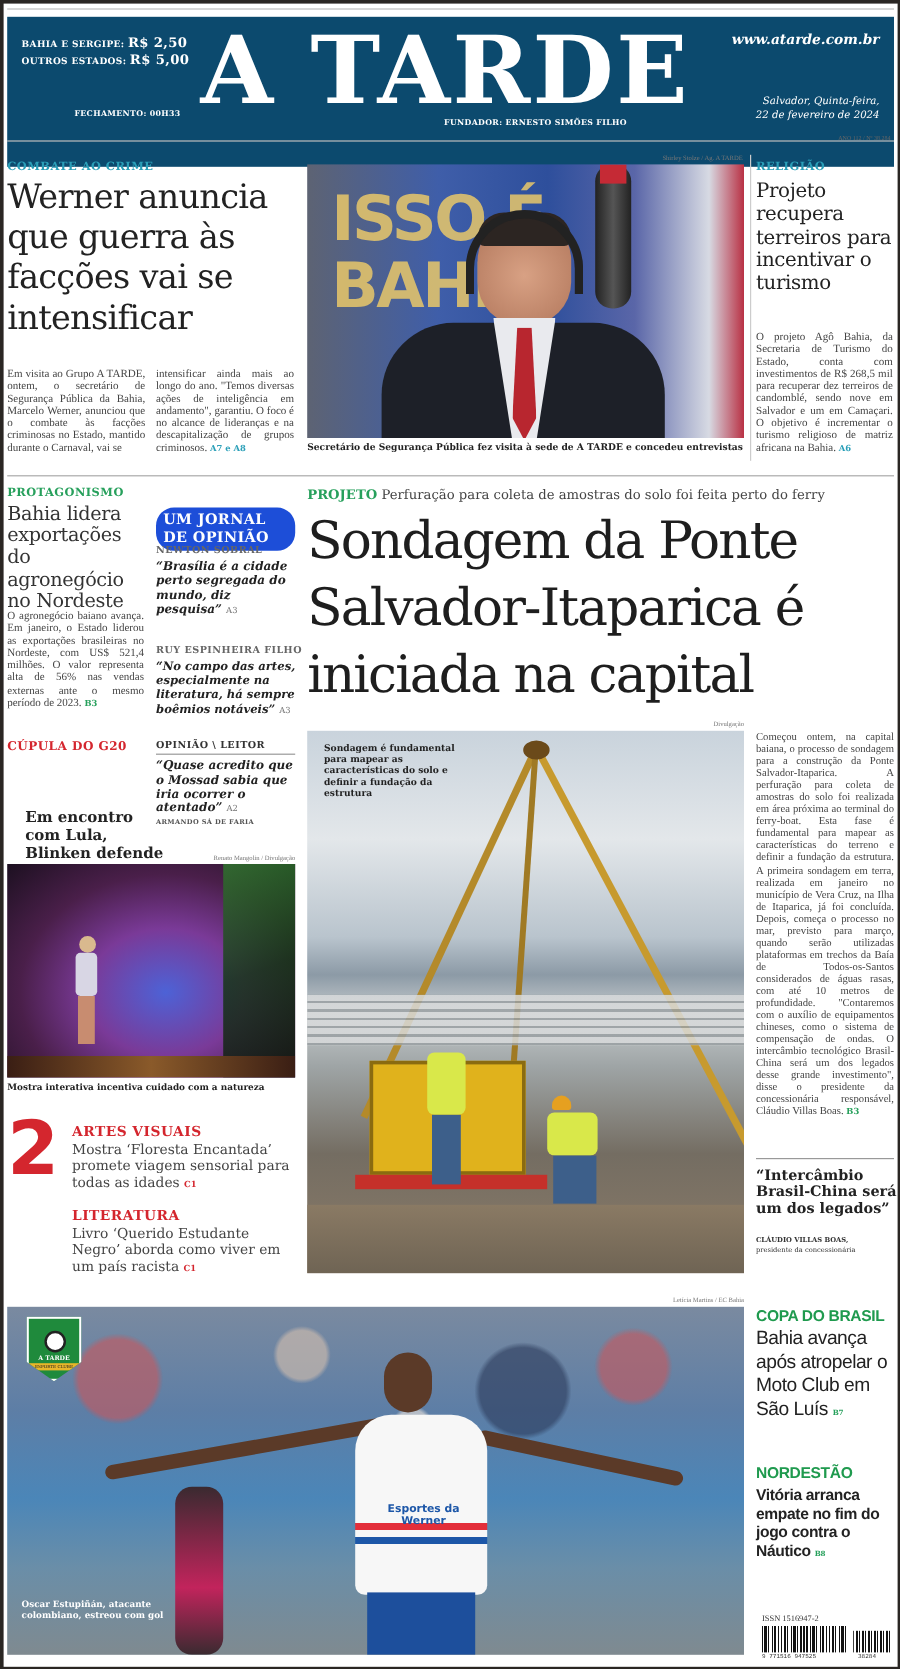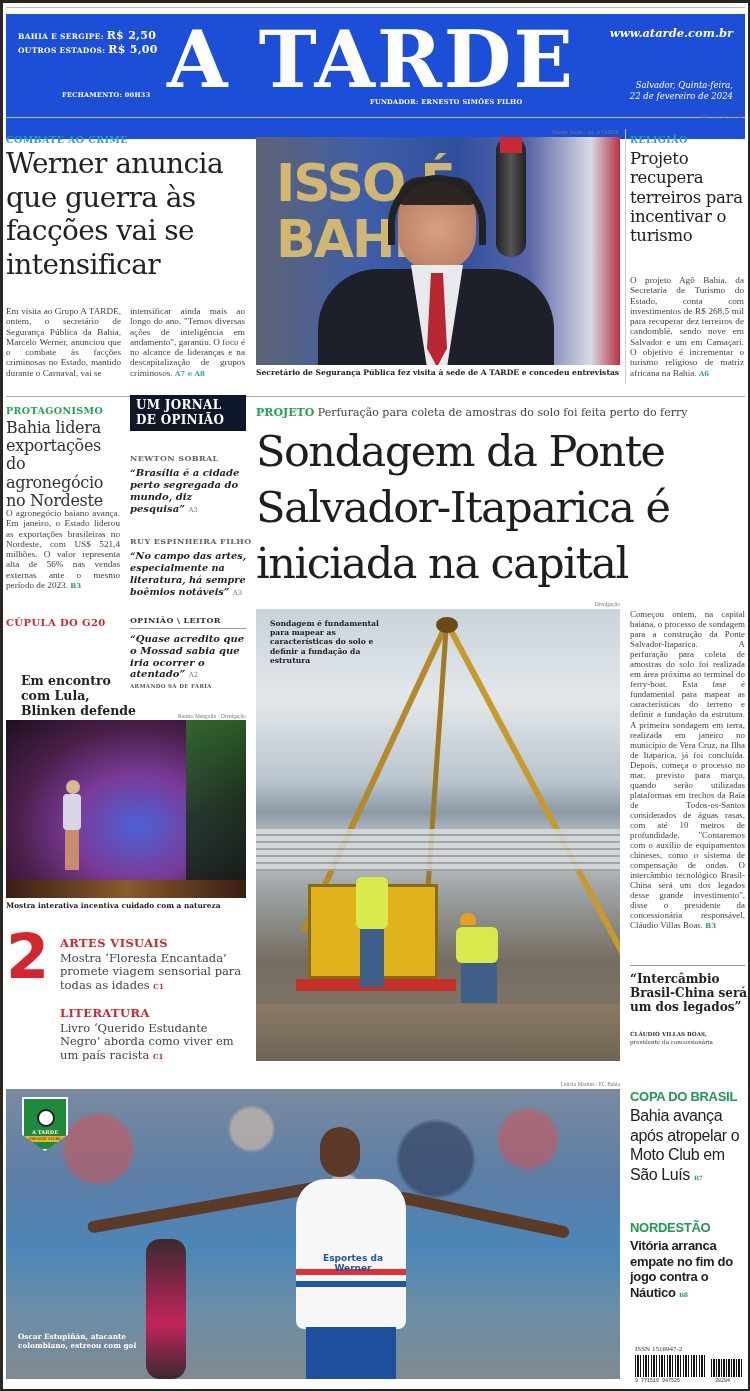--- a/index.html
+++ b/index.html
@@ -2,21 +2,21 @@
 <html><head>
 <meta charset="utf-8">
 <style>
   * { box-sizing: border-box; margin: 0; padding: 0; }
   html, body { width: 750px; height: 1391px; background: #2a2623; overflow: hidden; }
   .page { position: absolute; left: 3px; top: 3px; width: 745px; height: 1386px; background: #fff; overflow: hidden; }
   .abs { position: absolute; }
   .rule { position: absolute; height: 1px; background: #bdbdbd; }
 
   
-  .mast { position: absolute; left: 3px; top: 11px; width: 739px; height: 125px; background: #1d4ed8; }
+  .mast { position: absolute; left: 3px; top: 11px; width: 739px; height: 125px; background: #0c4a6e; }
   .logo { position: absolute; left: 130px; top: 4px; width: 470px; text-align: center; color: #fff; font-family: "DejaVu Serif", serif; font-weight: bold; font-size: 78px; letter-spacing: 2px; line-height: 84px; }
   .price { position: absolute; left: 12px; color: #fff; font-family: "DejaVu Serif", serif; font-weight: bold; font-size: 7.5px; letter-spacing: .3px; }
   .price b { font-size: 11px; }
   .mast-small { position: absolute; color: #fff; font-family: "DejaVu Serif", serif; font-weight: bold; font-size: 6.5px; letter-spacing: .3px; padding-left: 44px; }
   .site { position: absolute; right: 12px; top: 12px; color: #fff; font-family: "DejaVu Serif", serif; font-style: italic; font-weight: bold; font-size: 11.5px; }
   .mdate { position: absolute; right: 12px; top: 66px; color: #fff; font-family: "DejaVu Serif", serif; font-style: italic; font-size: 8.5px; text-align: right; line-height: 11px; }
   .edition { position: absolute; right: 6px; top: 111px; font-family: "Liberation Serif", serif; font-size: 5px; color: #666; }
 
   .kicker { font-family: "DejaVu Serif", serif; font-weight: bold; font-size: 9.5px; letter-spacing: .4px; }
   .green { color: #27a05c; }
@@ -78,21 +78,21 @@
   <div class="abs kicker teal" style="left:627px;top:131px;">RELIGIÃO</div>
   <a class="abs hl" style="left:627px;top:146px;width:118px;font-size:16.5px;line-height:19.3px;letter-spacing:-.3px;color:#222;text-decoration:none;">Projeto recupera terreiros para incentivar o turismo</a>
   <div class="abs body" style="left:627px;top:272px;width:114px;"><span>O projeto Agô Bahia, da Secretaria de Turismo do Estado, conta com investimentos de R$ 268,5 mil para recuperar dez terreiros de candomblé, sendo nove em Salvador e um em Camaçari. O objetivo é incrementar o turismo religioso de matriz africana na Bahia.</span> <span class="ref teal">A6</span></div>
 
   <div class="rule" style="left:3px;top:393px;width:739px;background:#aaa;"></div>
 
   <div class="abs kicker green" style="left:3px;top:402px;">PROTAGONISMO</div>
   <a class="abs hl" style="left:3px;top:416px;width:118px;font-size:16px;line-height:18.2px;letter-spacing:-.3px;color:#333;text-decoration:none;">Bahia lidera exportações do agronegócio no Nordeste</a>
   <div class="abs body" style="left:3px;top:505px;width:114px;"><span>O agronegócio baiano avança. Em janeiro, o Estado liderou as exportações brasileiras no Nordeste, com US$ 521,4 milhões. O valor representa alta de 56% nas vendas externas ante o mesmo período de 2023.</span> <span class="ref green">B3</span></div>
 
-  <div class="abs" style="left:127px;top:392px;width:116px;height:36px;background:#0f172a;color:#fff;padding:3px 6px;font-family:'DejaVu Serif',serif;font-weight:bold;font-size:12px;line-height:14.5px;letter-spacing:.3px;">UM JORNAL DE OPINIÃO</div>
+  <div class="abs" style="left:127px;top:420px;width:116px;height:36px;background:#1d4ed8;color:#fff;padding:3px 6px;font-family:'DejaVu Serif',serif;font-weight:bold;font-size:12px;line-height:14.5px;letter-spacing:.3px;border-radius:15px;">UM JORNAL DE OPINIÃO</div>
   <div class="abs author" style="left:127px;top:450px;">NEWTON SOBRAL</div>
   <a class="abs quote" style="left:127px;top:464px;width:116px;font-size:10px;line-height:12px;text-decoration:none;"><span>“Brasília é a cidade perto segregada do mundo, diz pesquisa”</span> <span class="ref" style="color:#777;font-style:normal;font-weight:normal;">A3</span></a>
   <div class="abs author" style="left:127px;top:533px;">RUY ESPINHEIRA FILHO</div>
   <a class="abs quote" style="left:127px;top:547px;width:120px;font-size:9.7px;line-height:12px;text-decoration:none;"><span>“No campo das artes, especialmente na literatura, há sempre boêmios notáveis”</span> <span class="ref" style="color:#777;font-style:normal;font-weight:normal;">A3</span></a>
 
   <div class="abs kicker red" style="left:3px;top:614px;font-size:10px;">CÚPULA DO G20</div>
   <a class="abs hl" style="left:18px;top:630px;width:118px;font-weight:bold;font-size:12.5px;line-height:15px;color:#222;text-decoration:none;margin-top:40px;"><span>Em encontro com Lula, Blinken defende Estado Palestino</span> <span class="ref red">B6</span></a>
 
   <div class="abs author" style="left:127px;top:612px;color:#333;">OPINIÃO \ LEITOR</div>
   <div class="rule" style="left:127px;top:625px;width:116px;background:#999;"></div>

